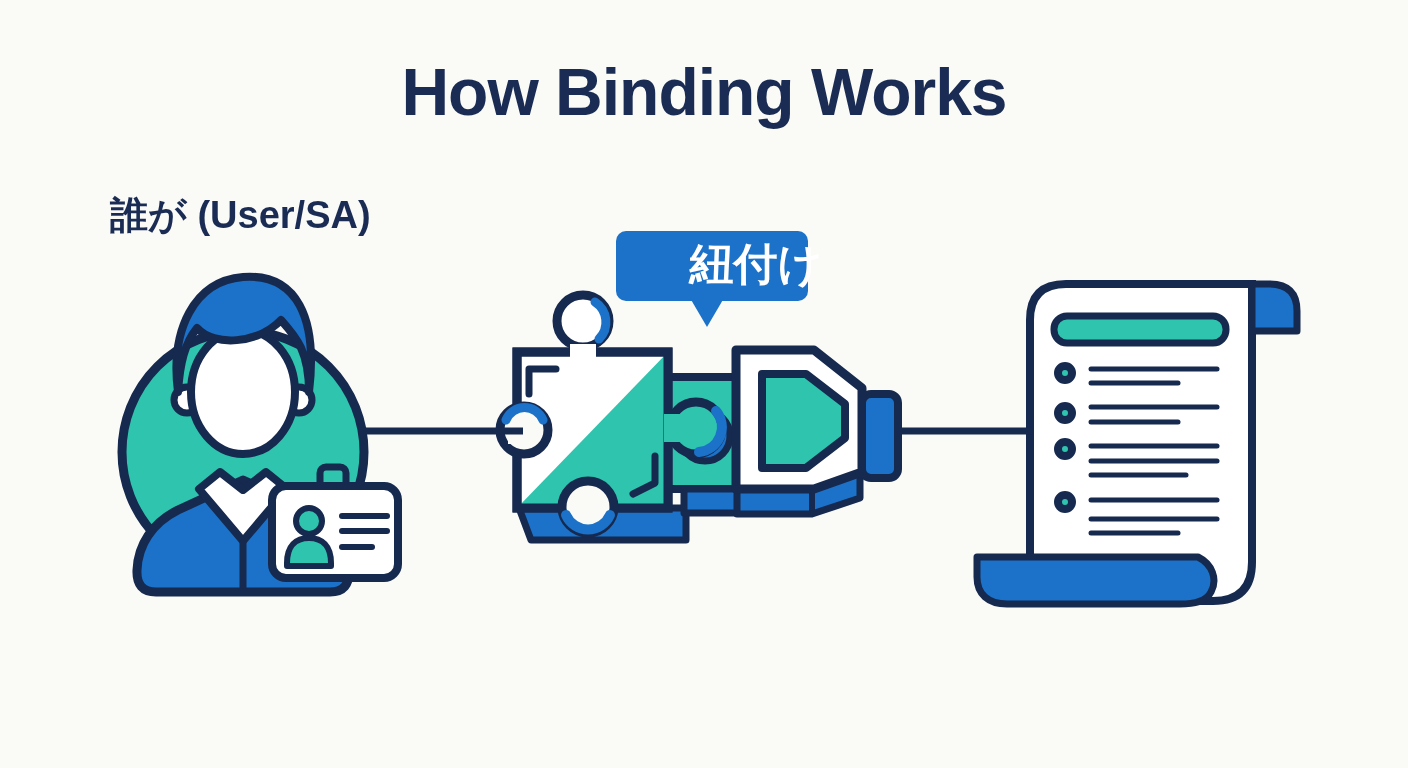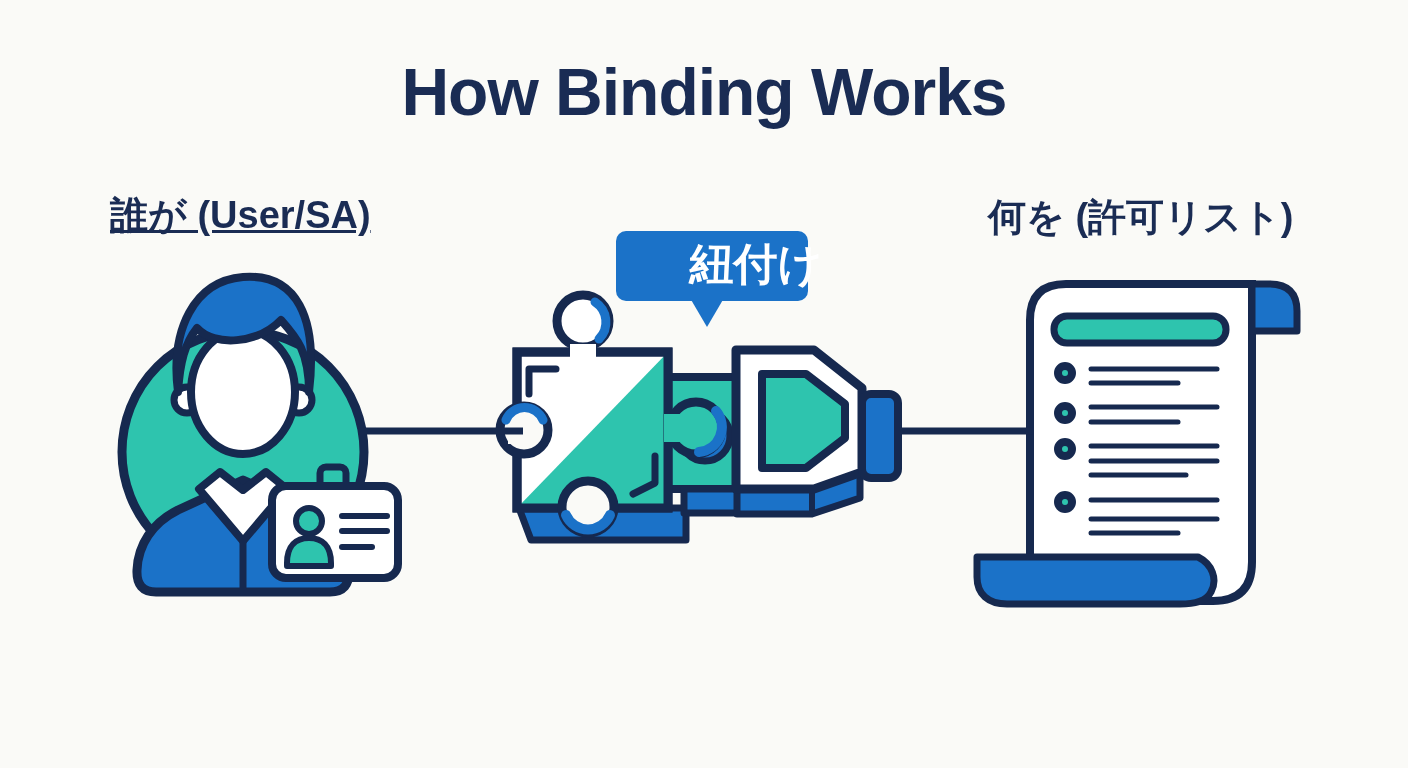--- a/index.html
+++ b/index.html
@@ -14,21 +14,21 @@
     position:absolute;left:0;right:0;top:54px;
     text-align:center;
     font-size:66px;font-weight:700;letter-spacing:-1px;
     color:#1A2C54;margin:0;
   }
   .side-label{
     position:absolute;
     font-size:38px;font-weight:700;color:#1A2C54;
     white-space:nowrap;
   }
-  .label-left{left:110px;top:190px;text-decoration:underline;}
+  .label-left{left:110px;top:190px;}
   .label-right{left:988px;top:192px;}
   .bubble-text{
     position:absolute;left:616px;top:229px;width:192px;height:70px;
     display:flex;align-items:center;justify-content:center;
     font-size:44px;font-weight:700;color:#FFFFFF;
     white-space:nowrap;
     margin-left:44px;
   }
   svg{position:absolute;left:0;top:0;}
 </style>
@@ -140,15 +140,14 @@
       <rect x="616" y="231" width="192" height="70" rx="10" fill="#1B72C8"></rect>
       <polygon points="690,298 724,298 707,327" fill="#1B72C8"></polygon>
     </g>
 
     <line x1="366" y1="431" x2="523" y2="431" stroke="#16294F" stroke-width="7"></line>
     <line x1="900" y1="431" x2="1033" y2="431" stroke="#16294F" stroke-width="7"></line>
   </svg>
 
   <h1 class="title">How Binding Works</h1>
   <div class="side-label label-left">誰が (User/SA)</div>
-  <div class="side-label label-right">何を (許可リスト)</div>
   <div class="bubble-text">紐付け</div>
 </div>
 
 </body></html>

